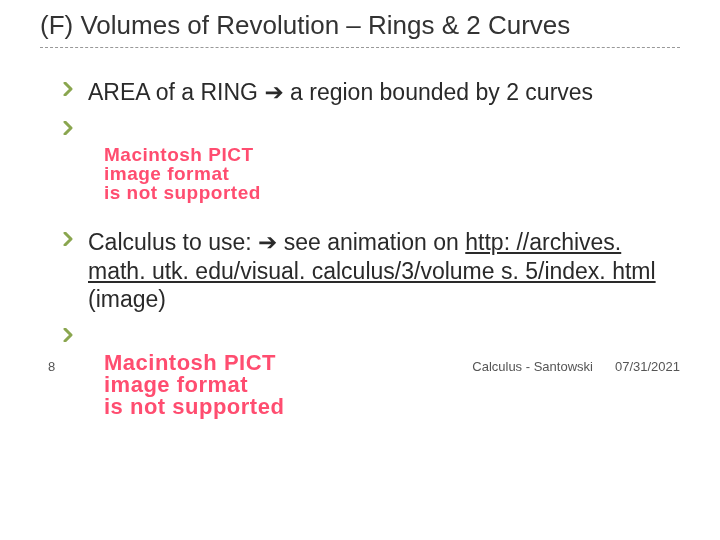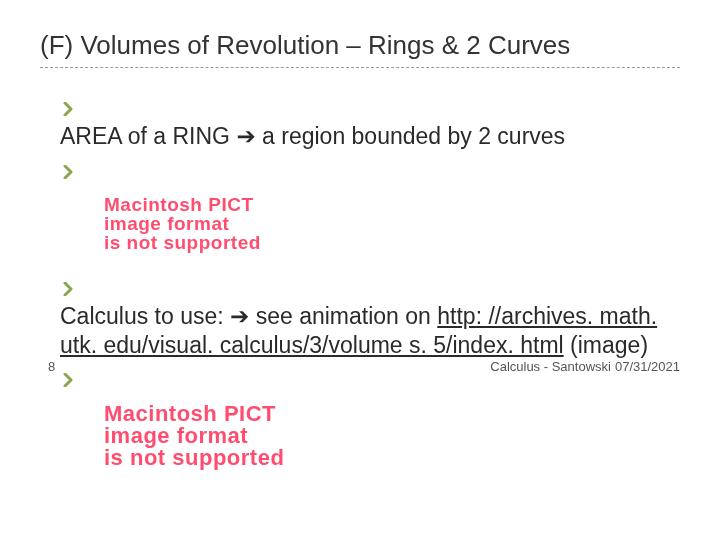--- a/index.html
+++ b/index.html
@@ -1,41 +1,40 @@
 <!DOCTYPE html>
 <html><head>
 <meta charset="utf-8">
 <style>
   * { box-sizing: border-box; margin: 0; padding: 0; }
   html, body { width: 720px; height: 540px; font-family: Arial, Helvetica, sans-serif; background: #fff; color: #242424; }
   .slide {
     width: 720px;
     height: 392px;
     position: relative;
-    padding: 30px 40px 20px 40px;
+    padding: 10px 40px 20px 40px;
   }
   .title {
     font-size: 26px;
     font-weight: 400;
     color: #333;
     margin-bottom: 6px;
   }
   .divider {
     border: none;
     border-top: 1.5px dashed #999;
     margin-bottom: 30px;
   }
   .content {
     padding-left: 20px;
   }
   .bullet-row {
     display: flex;
     align-items: flex-start;
     margin-bottom: 10px;
-    flex-direction: column;
   }
   .bullet-icon {
     flex: 0 0 20px;
     margin-top: 4px;
     margin-right: 8px;
   }
   .bullet-icon svg { display: block; }
   .bullet-text {
     font-size: 23px;
     line-height: 1.25;
@@ -58,21 +57,21 @@
     bottom: 18px;
     left: 48px;
     right: 40px;
     display: flex;
     align-items: center;
     font-size: 13px;
     color: #555;
   }
   .footer-wrap .pn { width: 50px; }
   .footer-wrap .spacer { flex:1; }
-  .footer-wrap .center-txt { margin-right: 4px; }
+  .footer-wrap .center-txt { margin-right: 22px; }
 </style>
 </head>
 <body>
 
 <div class="slide">
 
   <h1 class="title">(F) Volumes of Revolution – Rings &amp; 2 Curves</h1>
   <hr class="divider">
 
   <div class="content">

